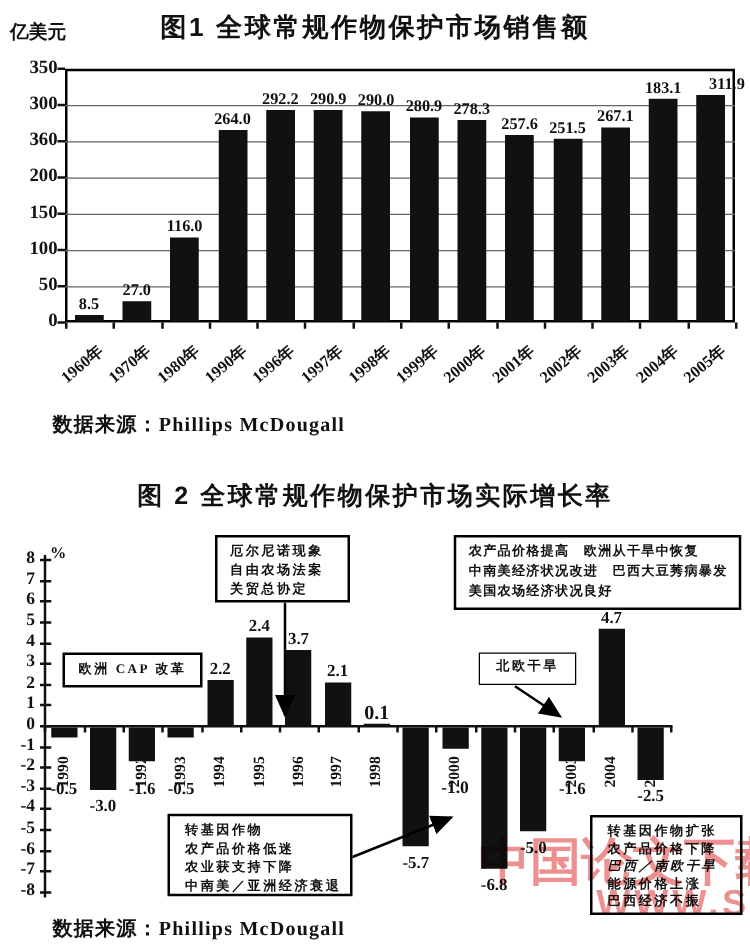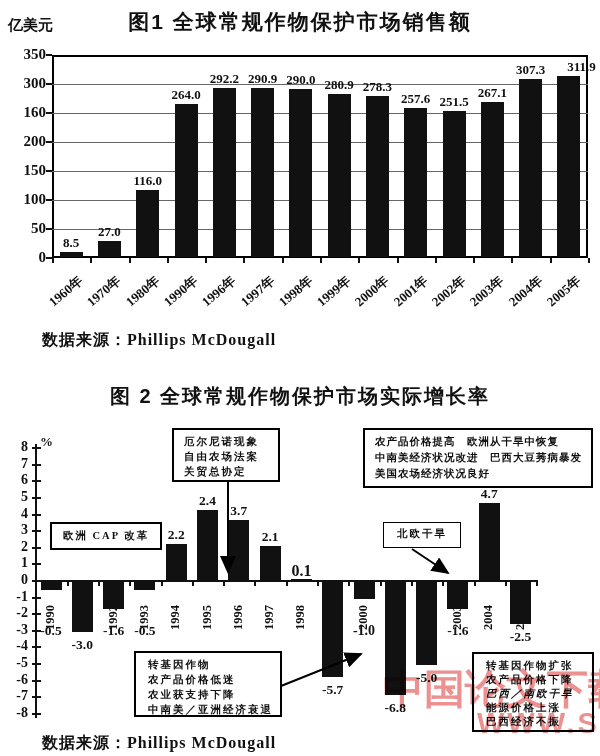--- a/index.html
+++ b/index.html
@@ -49,21 +49,21 @@
       <div class="ylab-num" style="left: 6px; top: 249px; width: 40px;">0</div>
       <div class="tick" style="left: 46px; top: 257px; width: 6px; height: 2px;"></div>
       <div class="ylab-num" style="left: 6px; top: 220px; width: 40px;">50</div>
       <div class="tick" style="left: 46px; top: 228px; width: 6px; height: 2px;"></div>
       <div class="ylab-num" style="left: 6px; top: 191px; width: 40px;">100</div>
       <div class="tick" style="left: 46px; top: 199px; width: 6px; height: 2px;"></div>
       <div class="ylab-num" style="left: 6px; top: 162px; width: 40px;">150</div>
       <div class="tick" style="left: 46px; top: 170px; width: 6px; height: 2px;"></div>
       <div class="ylab-num" style="left: 6px; top: 133px; width: 40px;">200</div>
       <div class="tick" style="left: 46px; top: 141px; width: 6px; height: 2px;"></div>
-      <div class="ylab-num" style="left: 6px; top: 104px; width: 40px;">160</div>
+      <div class="ylab-num" style="left: 6px; top: 104px; width: 40px;">360</div>
       <div class="tick" style="left: 46px; top: 112px; width: 6px; height: 2px;"></div>
       <div class="ylab-num" style="left: 6px; top: 75px; width: 40px;">300</div>
       <div class="tick" style="left: 46px; top: 83px; width: 6px; height: 2px;"></div>
       <div class="ylab-num" style="left: 6px; top: 46px; width: 40px;">350</div>
       <div class="tick" style="left: 46px; top: 54px; width: 6px; height: 2px;"></div>
       <div class="tick" style="left: 52px; top: 258px; width: 2px; height: 5px;"></div>
       <div class="tick" style="left: 90.2857px; top: 258px; width: 2px; height: 5px;"></div>
       <div class="tick" style="left: 128.571px; top: 258px; width: 2px; height: 5px;"></div>
       <div class="tick" style="left: 166.857px; top: 258px; width: 2px; height: 5px;"></div>
       <div class="tick" style="left: 205.143px; top: 258px; width: 2px; height: 5px;"></div>
@@ -107,21 +107,21 @@
       <div class="bar" style="left: 404.214px; top: 107.592px; width: 23px; height: 149.408px; background: rgb(17, 17, 17);"></div>
       <div class="vlab" style="left: 388.714px; top: 90.592px; width: 54px;">257.6</div>
       <div class="x1lab" style="left: 363.714px; top: 272px;">2001年</div>
       <div class="bar" style="left: 442.5px; top: 111.13px; width: 23px; height: 145.87px; background: rgb(17, 17, 17);"></div>
       <div class="vlab" style="left: 427px; top: 94.13px; width: 54px;">251.5</div>
       <div class="x1lab" style="left: 402px; top: 272px;">2002年</div>
       <div class="bar" style="left: 480.786px; top: 102.082px; width: 23px; height: 154.918px; background: rgb(17, 17, 17);"></div>
       <div class="vlab" style="left: 465.286px; top: 85.082px; width: 54px;">267.1</div>
       <div class="x1lab" style="left: 440.286px; top: 272px;">2003年</div>
       <div class="bar" style="left: 519.071px; top: 78.766px; width: 23px; height: 178.234px; background: rgb(17, 17, 17);"></div>
-      <div class="vlab" style="left: 503.571px; top: 61.766px; width: 54px;">307.3</div>
+      <div class="vlab" style="left: 503.571px; top: 61.766px; width: 54px;">183.1</div>
       <div class="x1lab" style="left: 478.571px; top: 272px;">2004年</div>
       <div class="bar" style="left: 557.357px; top: 76.098px; width: 23px; height: 180.902px; background: rgb(17, 17, 17);"></div>
       <div class="vlab" style="left: 541.857px; top: 59.098px; width: 54px; text-align: right;">311.9</div>
       <div class="x1lab" style="left: 516.857px; top: 272px;">2005年</div>
     </div>
 
   <div class="src" style="left:42px;top:330px;">数据来源：Phillips McDougall</div>
 
   <div class="fig-title" style="top:383px;font-size:20px;">图 2   全球常规作物保护市场实际增长率</div>
 

